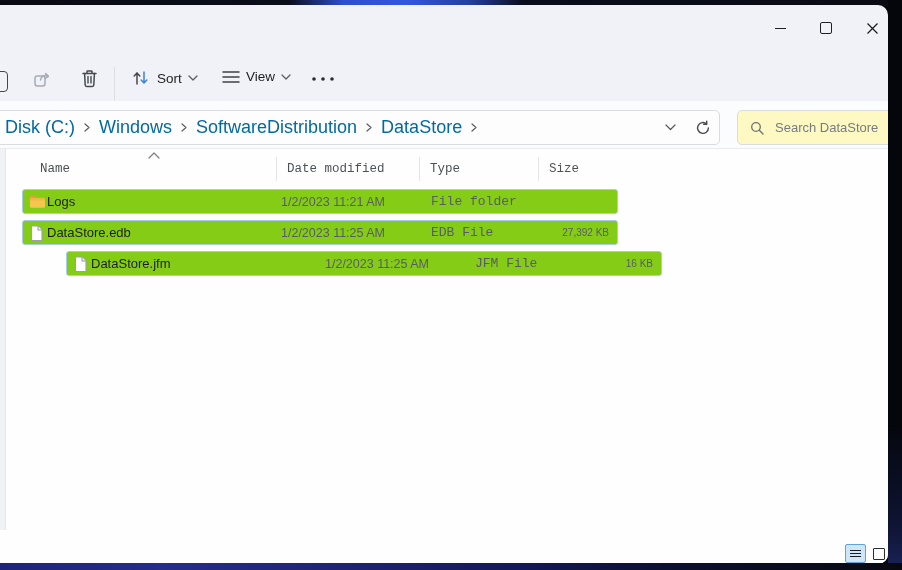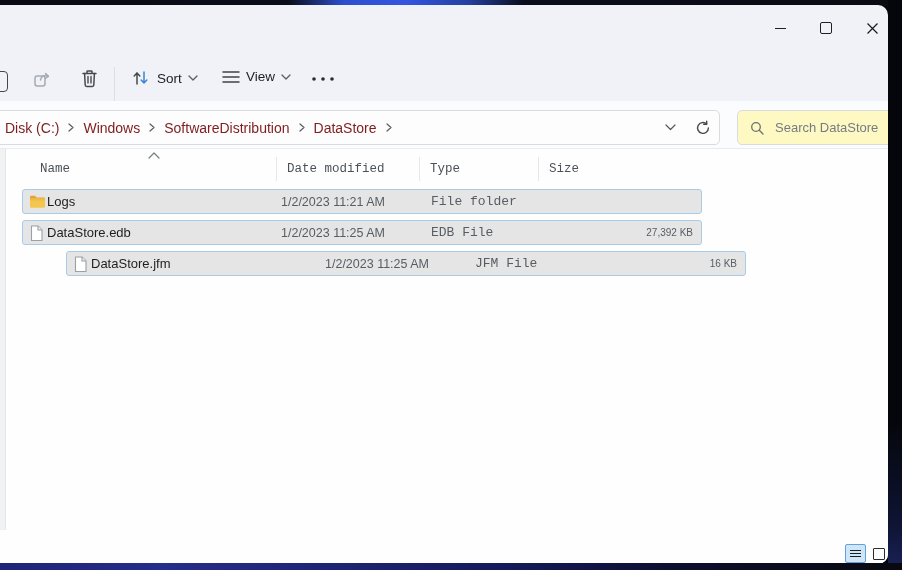--- a/index.html
+++ b/index.html
@@ -26,39 +26,39 @@
   .toolbar{position:absolute;left:0;top:52px;width:100%;height:50px;}
   .tool-item{position:absolute;display:flex;align-items:center;gap:6px;color:#1d1e20;font-size:13.5px;}
   .cut-frag{position:absolute;left:-13px;top:14px;width:19px;height:19px;border:1.6px solid #43464b;border-radius:4px;}
   .tb-divider{position:absolute;left:114px;top:10px;width:1px;height:34px;background:#dcdee2;}
   .tb-rule{position:absolute;left:0;top:95px;width:100%;height:1px;background:#e0e2e7;}
   
   .addressrow{position:absolute;left:0;top:96px;width:100%;height:47px;background:#fbfcfd;}
   .addrbar{position:absolute;left:-20px;top:9px;width:740px;height:35px;background:#fdfdfe;
            border:1px solid #d9dbdf;border-radius:5px;box-sizing:border-box;
            display:flex;align-items:center;padding-left:24px;}
-  .crumb{font-size:14px;color:#7f1d1d;white-space:nowrap;cursor:default;}
+  .crumb{font-size:18px;color:#0369a1;white-space:nowrap;cursor:default;}
   .crumb-sep{display:flex;align-items:center;margin:0 9px;}
   .addr-chevron{position:absolute;left:684px;top:0;height:33px;display:flex;align-items:center;}
   .addr-refresh{position:absolute;left:714px;top:0;height:33px;display:flex;align-items:center;}
   .searchbox{position:absolute;left:737px;top:9px;width:159px;height:35px;background:#fef9c3;
              border:1px solid #d9dbdf;border-radius:5px;box-sizing:border-box;
              display:flex;align-items:center;padding-left:12px;gap:9px;}
   .searchbox input{border:none;outline:none;background:transparent;font-size:13px;width:105px;
                    font-family:"Liberation Sans","DejaVu Sans",sans-serif;color:#333;}
   .searchbox input::placeholder{color:#767b82;}
   
   .filepane{position:absolute;left:0;top:143px;width:100%;height:416px;background:#fefefe;border-top:1px solid #e9ebee;}
   .nav-sliver{position:absolute;left:0;top:0;width:5px;height:381px;background:#f0f2f4;border-right:1px solid #e5e6e9;}
   .sort-caret{position:absolute;left:148px;top:3px;}
   .colhead{position:absolute;top:13px;font-size:12.5px;color:#4c5158;cursor:default;font-family:Liberation Mono, monospace;}
   .ch-name{left:40px;} .ch-date{left:287px;} .ch-type{left:430px;} .ch-size{left:549px;}
   .col-div{position:absolute;top:8px;width:1px;height:24px;background:#e5e6e8;}
   .cd1{left:276px;} .cd2{left:419px;} .cd3{left:538px;}
-  .frow{position:absolute;left:22px;width:680px;height:25px;background:#e5e5e5;border:1px solid #a9cbea;
+  .frow{position:absolute;left:22px;width:596px;height:25px;background:#84cc16;border:1px solid #a9cbea;
         border-radius:3px;box-sizing:border-box;display:flex;align-items:center;cursor:default;}
   .r0{top:40px;} .r1{top:71px;} .r2{top:102px;margin-left:44px;}
   .frow .ficon{position:absolute;left:6px;top:4px;}
   .fname{position:absolute;left:24px;font-size:13px;color:#1e1e1e;white-space:nowrap;}
   .fdate{position:absolute;left:258px;font-size:12.5px;color:#585d63;white-space:nowrap;}
   .ftype{position:absolute;left:408px;font-size:13px;color:#585d63;white-space:nowrap;font-family:Liberation Mono, monospace;}
   .fsize{position:absolute;right:8px;font-size:10px;color:#585d63;text-align:right;white-space:nowrap;}
   
   .view-details{position:absolute;left:845px;top:539px;width:21px;height:19px;background:#cfe6f9;
                 border:1px solid #62a1da;border-radius:2px;box-sizing:border-box;

